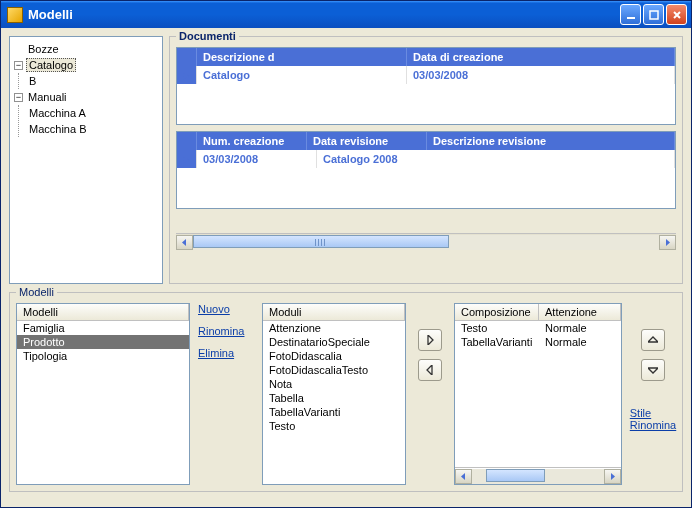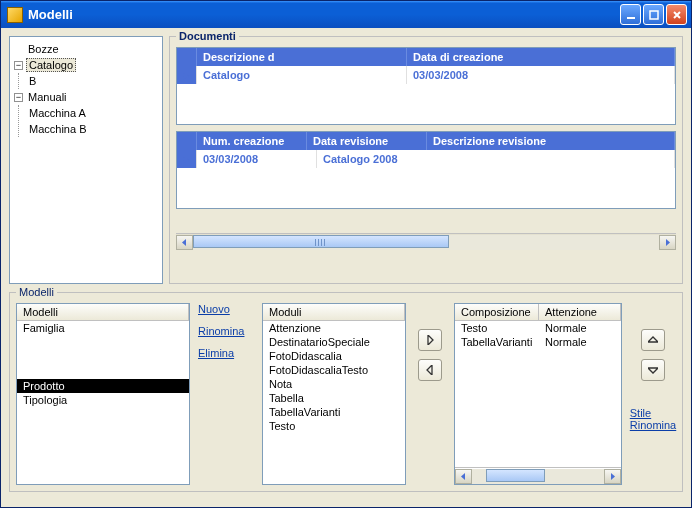--- a/index.html
+++ b/index.html
@@ -188,21 +188,21 @@
   display: flex; align-items: center;
   background: linear-gradient(#fdfdfb, #ece9d8);
 }
 .listbox .body { flex: 1; overflow: hidden; }
 .listbox .item {
   padding: 1px 6px;
   height: 14px;
   display: flex;
   align-items: center;
 }
-.listbox .item.sel { background: #000000; color: #fff; margin-top: 44px; }
+.listbox .item.sel { background: #737373; color: #fff; }
 .list-modelli { width: 174px; }
 .links {
   width: 56px;
   display: flex;
   flex-direction: column;
   gap: 10px;
   padding-top: 0;
 }
 .links a {
   color: #0b3ea8;

